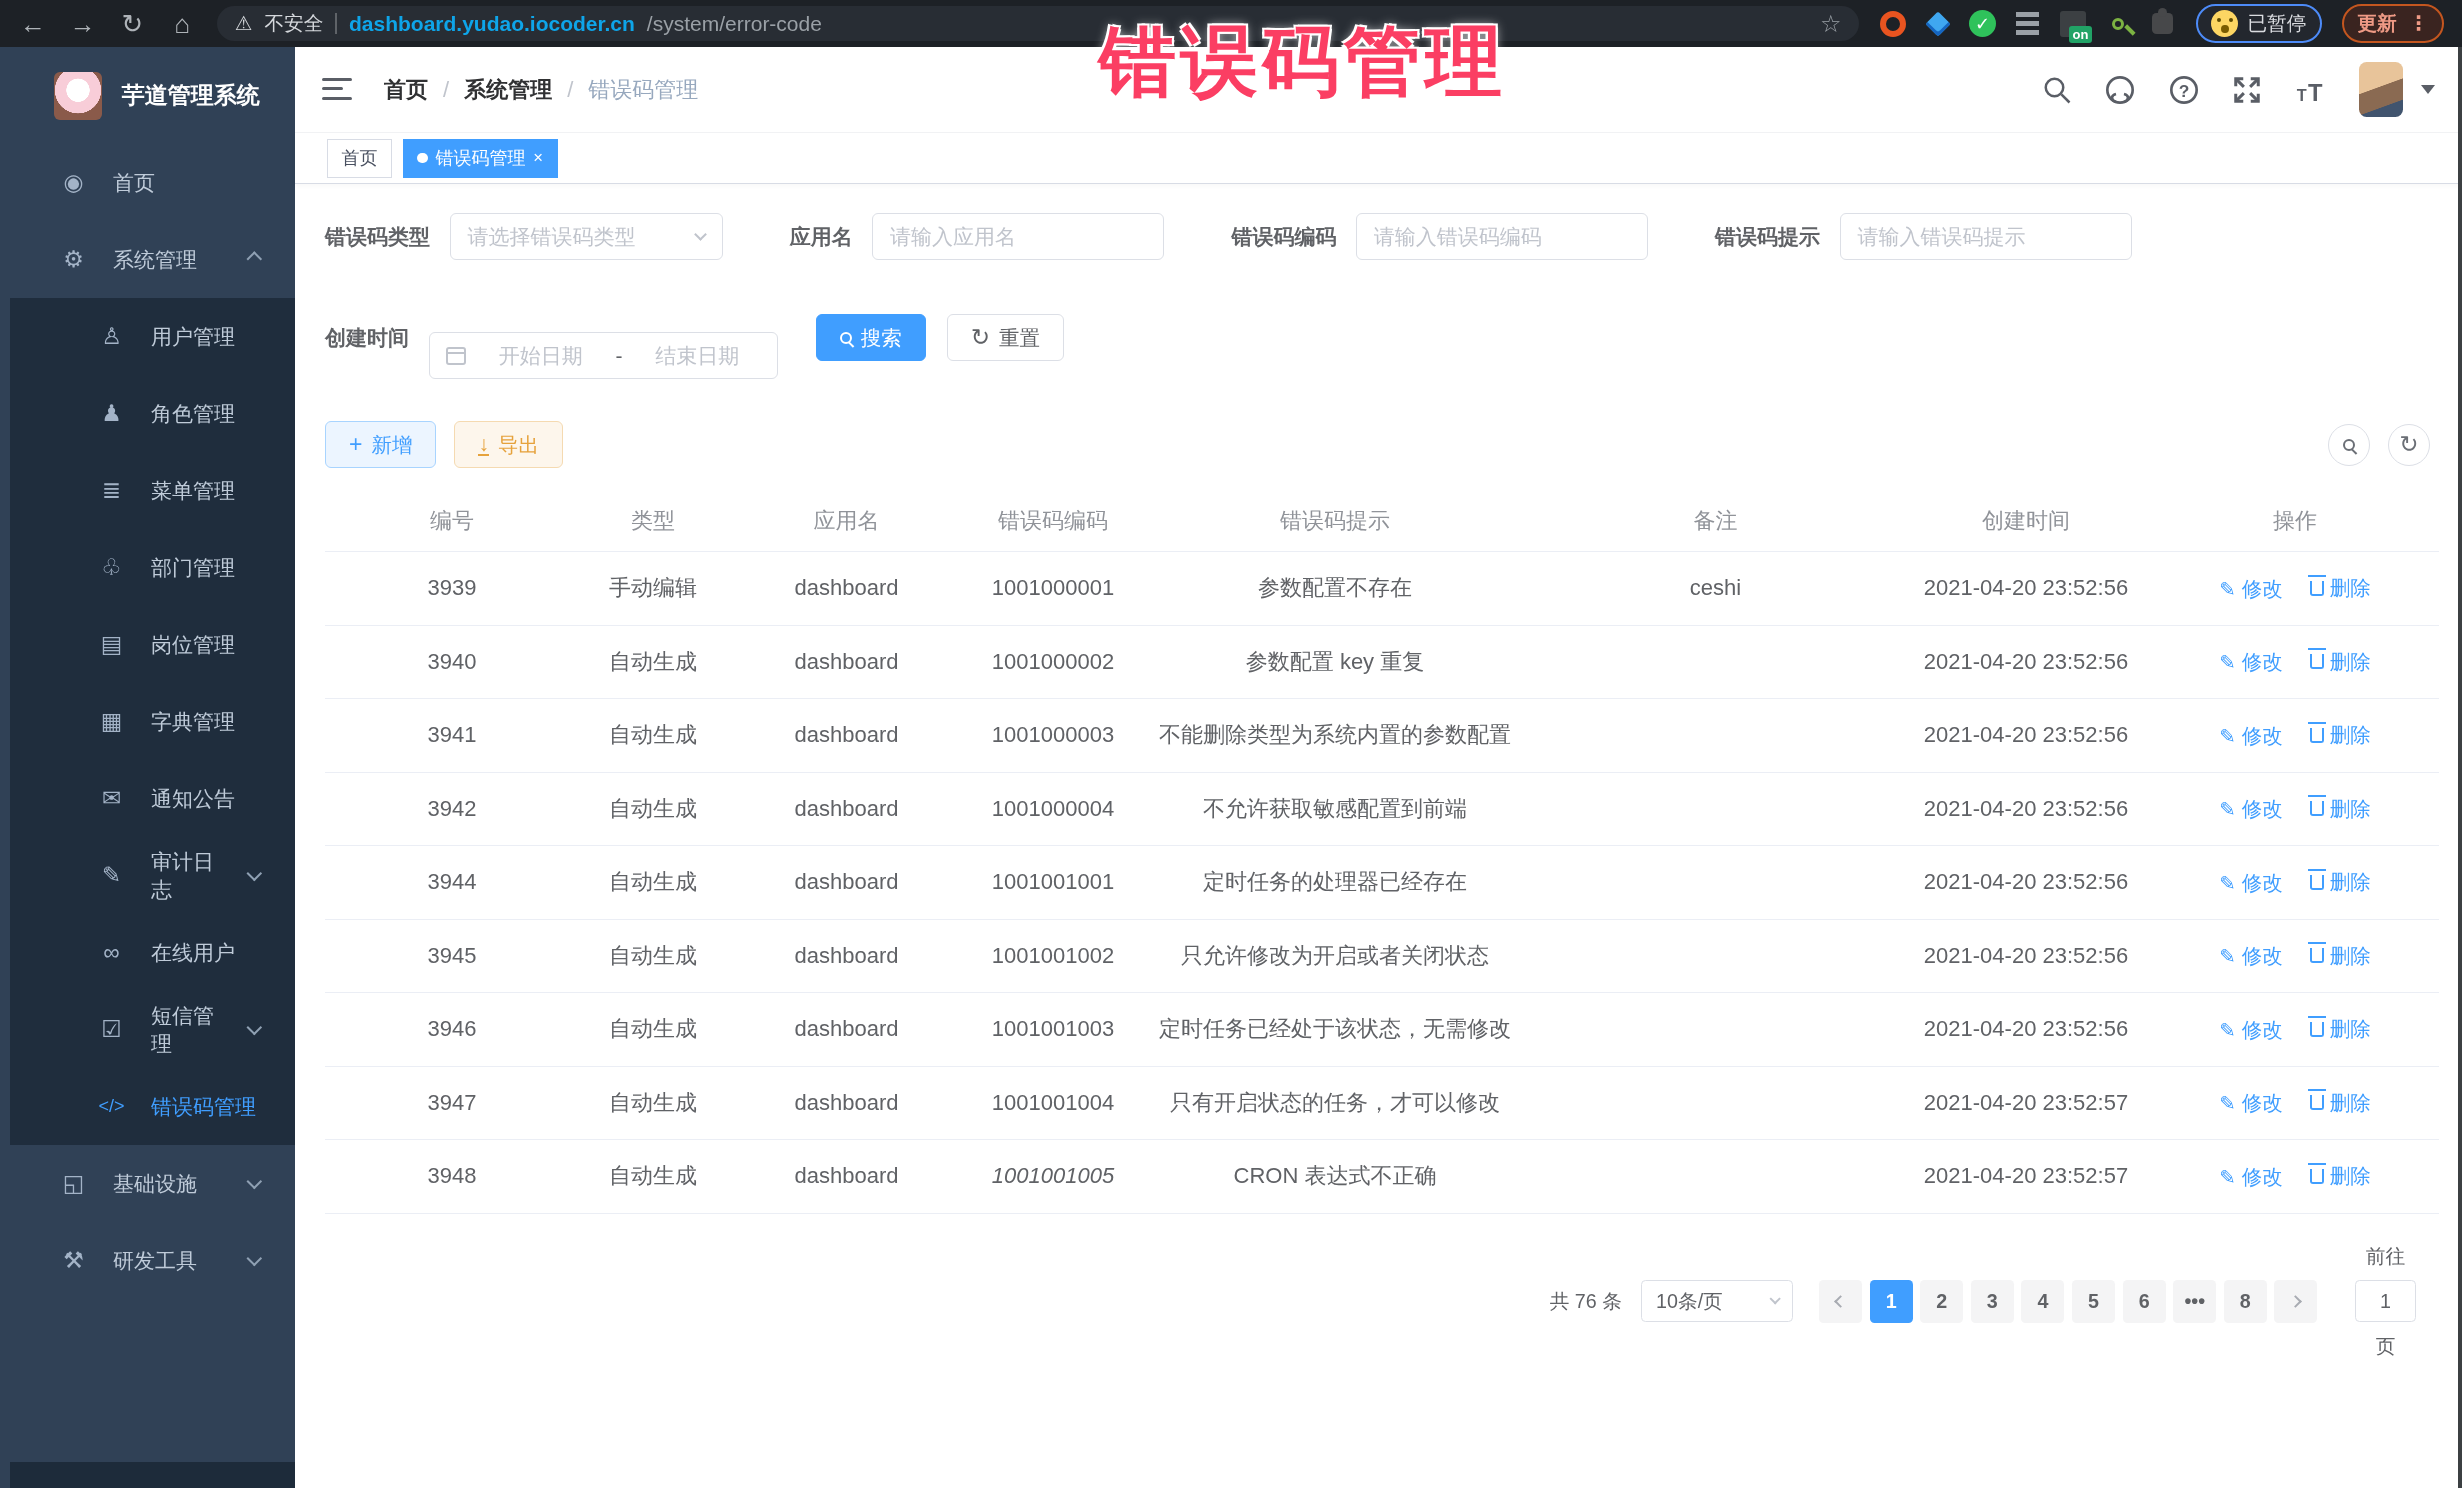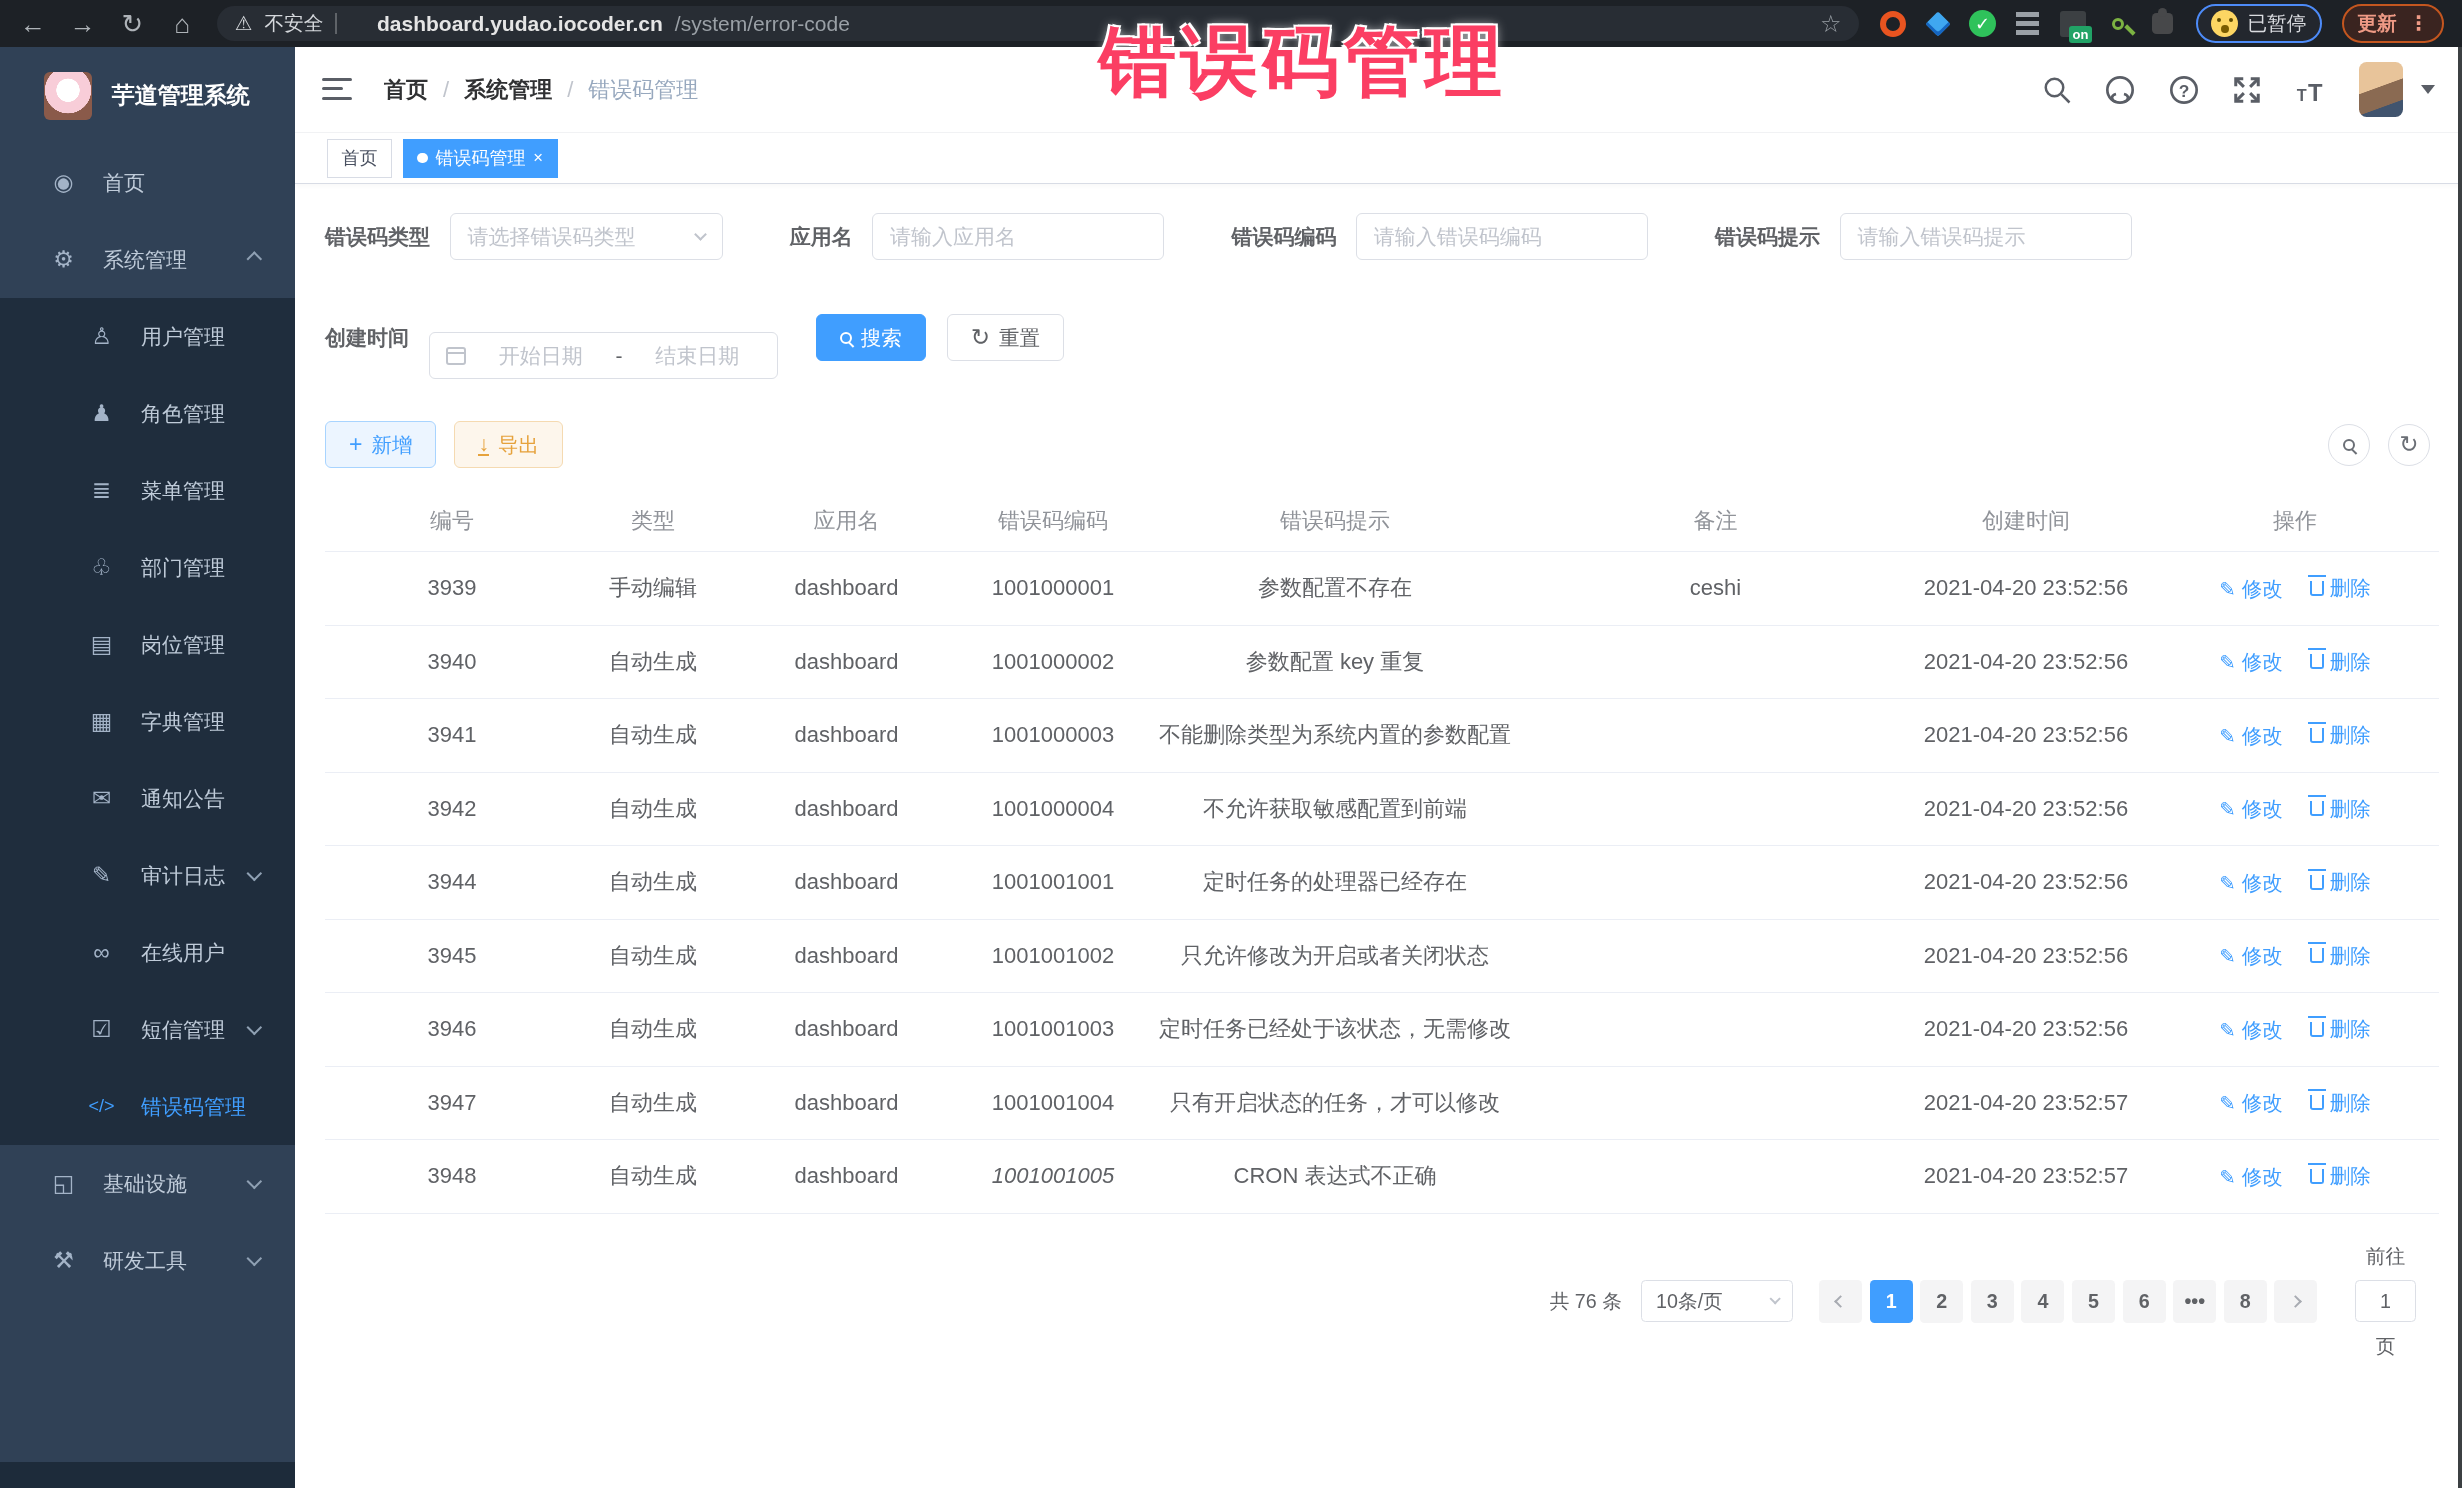--- a/index.html
+++ b/index.html
@@ -9,21 +9,21 @@
   
   .browser-bar { height:47px; background:#1d2126; display:flex; align-items:center;
     padding:0 18px; gap:19.7px; position:relative; }
   .nav-ico { color:#aeb3b8; font-size:26px; line-height:1; width:30px; text-align:center;
     flex:0 0 auto; }
   .addr-pill { flex:1; height:35px; background:#282d34; border-radius:18px; display:flex;
     align-items:center; padding:0 18px; gap:12px; min-width:0; }
   .warn-ico { color:#d5d8dc; font-size:19.7px; }
   .insecure { color:#d5d8dc; font-size:19.7px; }
   .addr-sep { width:1.5px; height:21px; background:#5f6368; }
-  .url-host { color:#e5e5e5; font-size:21px; font-weight:bold; white-space:nowrap;margin-left:28px; }
+  .url-host { color:#0ea5e9; font-size:21px; font-weight:bold; white-space:nowrap; }
   .url-path { color:#9aa0a6; font-size:21px; white-space:nowrap; }
   .addr-star { margin-left:auto; color:#9aa0a6; font-size:24px; }
   .ext-row { display:flex; align-items:center; gap:18px; flex:0 0 auto; }
   .ext { width:27px; height:27px; position:relative; display:flex; align-items:center;
     justify-content:center; }
   .ext-ubuntu { border:6px solid #e95420; border-radius:50%; width:26px; height:26px; }
   .ext-gem { width:18px; height:18px; background:#3fa7f0; transform:rotate(45deg);
     border-radius:3px; box-shadow:inset -3px -3px 0 #1565c0; }
   .ext-check { width:27px; height:27px; background:#2fc25b; border-radius:50%; color:#fff;
     font-size:18px; font-weight:bold; display:flex; align-items:center; justify-content:center; }
@@ -54,21 +54,21 @@
   
   .overlay-title { position:absolute; left:1099px; top:10.6px; z-index:50; font-size:77px;
     font-weight:bold; letter-spacing:4.5px; pointer-events:none;
     text-shadow:-2.3px -2.3px 0 #fff,2.3px -2.3px 0 #fff,-2.3px 2.3px 0 #fff,2.3px 2.3px 0 #fff,0 0 10.6px rgba(255,255,255,.8); }
 
   
   .app { display:flex; height:1441px; position:relative; }
   .win-edge { position:absolute; right:0; top:0; bottom:0; width:4.5px; background:#3c4043; z-index:40; }
 
   
-  .sidebar { width:295px; background:#304156; flex:0 0 auto; display:flex; flex-direction:column; }
+  .sidebar { width:295px; background:#304156; flex:0 0 auto; display:flex; flex-direction:column;padding-left:10px; }
   .logo-row { height:97px; display:flex; align-items:center; padding-left:44px; gap:19.7px; }
   .logo-img { width:48px; height:48px; border-radius:6px;
     background:radial-gradient(circle at 50% 38%, #fff 0 30%, #f8cdd8 31% 60%, #8a5a4a 61%); }
   .app-title { color:#fff; font-size:23px; font-weight:bold; }
   .menu { flex:1; display:flex; flex-direction:column; }
   .menu-item { height:77px; display:flex; align-items:center; padding:0 35px 0 47px; gap:23px;
     color:#bfcbd9; font-size:21px; cursor:pointer; }
   .menu-item .mi-icon { width:33px; text-align:center; font-size:23px; color:#a3b3c7; flex:0 0 auto; }
   .menu-item.lvl2 { background:#1f2d3d; padding-left:85px; }
   .menu-item.active { color:#409eff; }

